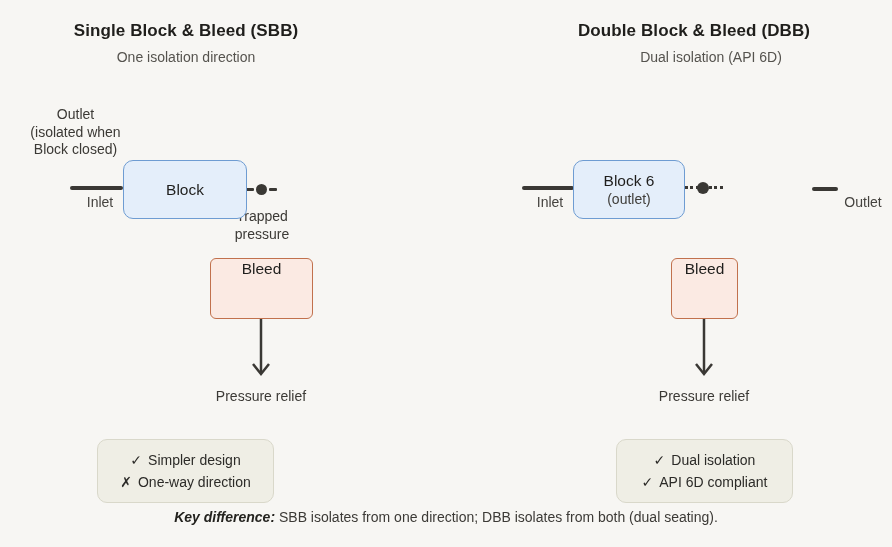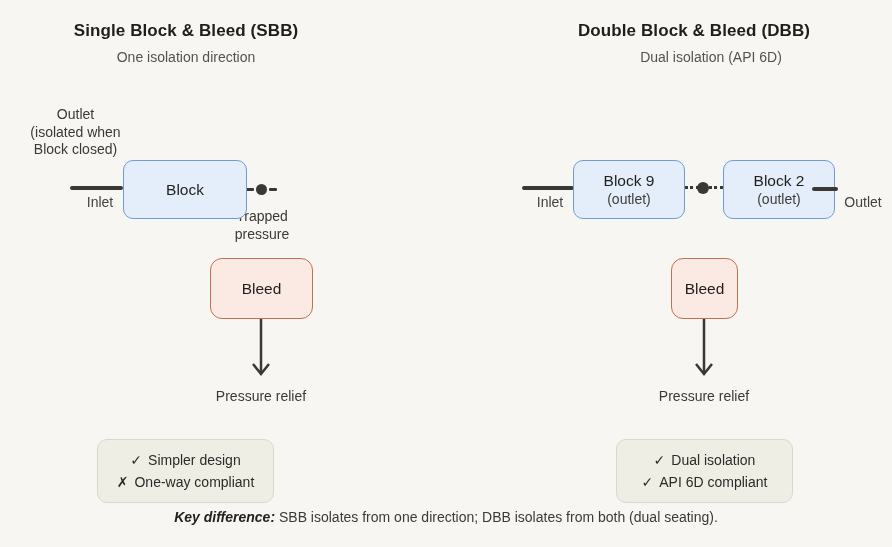--- a/index.html
+++ b/index.html
@@ -66,23 +66,22 @@
   }
   .valve-sub {
     font-size: 14px;
     color: #3f3d39;
     line-height: 18px;
   }
 
   .bleed-box {
     background: #fbeae3;
     border: 1.5px solid #c1714d;
-    border-radius: 12px;
-    display: flex;
-    align-items: center;
+    border-radius: 6px;
+    display: flex;
     justify-content: center;
   }
 
   .trapped-indicator {
     display: flex;
     align-items: center;
     gap: 2px;
     height: 12px;
   }
   .dash { width: 8px; height: 3px; background: #3a3834; border-radius: 1px; }
@@ -175,43 +174,39 @@
 
   <div class="abs center-label" style="left:181px; top:388px;">Pressure relief</div>
 
   <div class="abs points-panel" style="left:97px; top:439px; width:177px; height:64px;">
     <div class="point-row">
       <span class="point-mark">✓</span>
       <span>Simpler design</span>
     </div>
     <div class="point-row">
       <span class="point-mark">✗</span>
-      <span>One-way compliant</span>
+      <span>One-way direction</span>
     </div>
   </div>
 
   <div class="abs col-title" style="left:524px; top:21px;">Double Block &amp; Bleed (DBB)</div>
   <div class="abs col-subtitle" style="left:541px; top:49px;">Dual isolation (API 6D)</div>
 
   <div class="abs pipe" style="left:522px; top:186px; width:52px; height:4px;"></div>
   <div class="abs pipe-label" style="left:522px; top:194px; width:56px;">Inlet</div>
 
   <div class="abs valve-box" style="left:573px; top:160px; width:112px; height:59px;">
-    <span class="valve-main">Block 9</span>
+    <span class="valve-main">Block 6</span>
     <span class="valve-sub">(outlet)</span>
   </div>
 
   <div class="abs dotseg" style="left:685px; top:186px; width:14px;"></div>
   <div class="abs big-dot" style="left:697px; top:182px;"></div>
   <div class="abs dotseg" style="left:709px; top:186px; width:14px;"></div>
 
-  <div class="abs valve-box" style="left:723px; top:160px; width:112px; height:59px;">
-    <span class="valve-main">Block 2</span>
-    <span class="valve-sub">(outlet)</span>
-  </div>
 
   <div class="abs stub" style="left:812px; top:187px; width:26px; height:3.5px; border-radius:2px;"></div>
   <div class="abs pipe-label" style="left:836px; top:194px; width:54px;">Outlet</div>
 
   <div class="abs bleed-box" style="left:671px; top:258px; width:67px; height:61px;">
     <span class="valve-main">Bleed</span>
   </div>
 
   <svg class="abs" style="left:692px; top:319px;" width="24" height="60" viewBox="0 0 24 60">
     <line x1="12" y1="0" x2="12" y2="54" stroke="#3a3834" stroke-width="2.5"></line>

